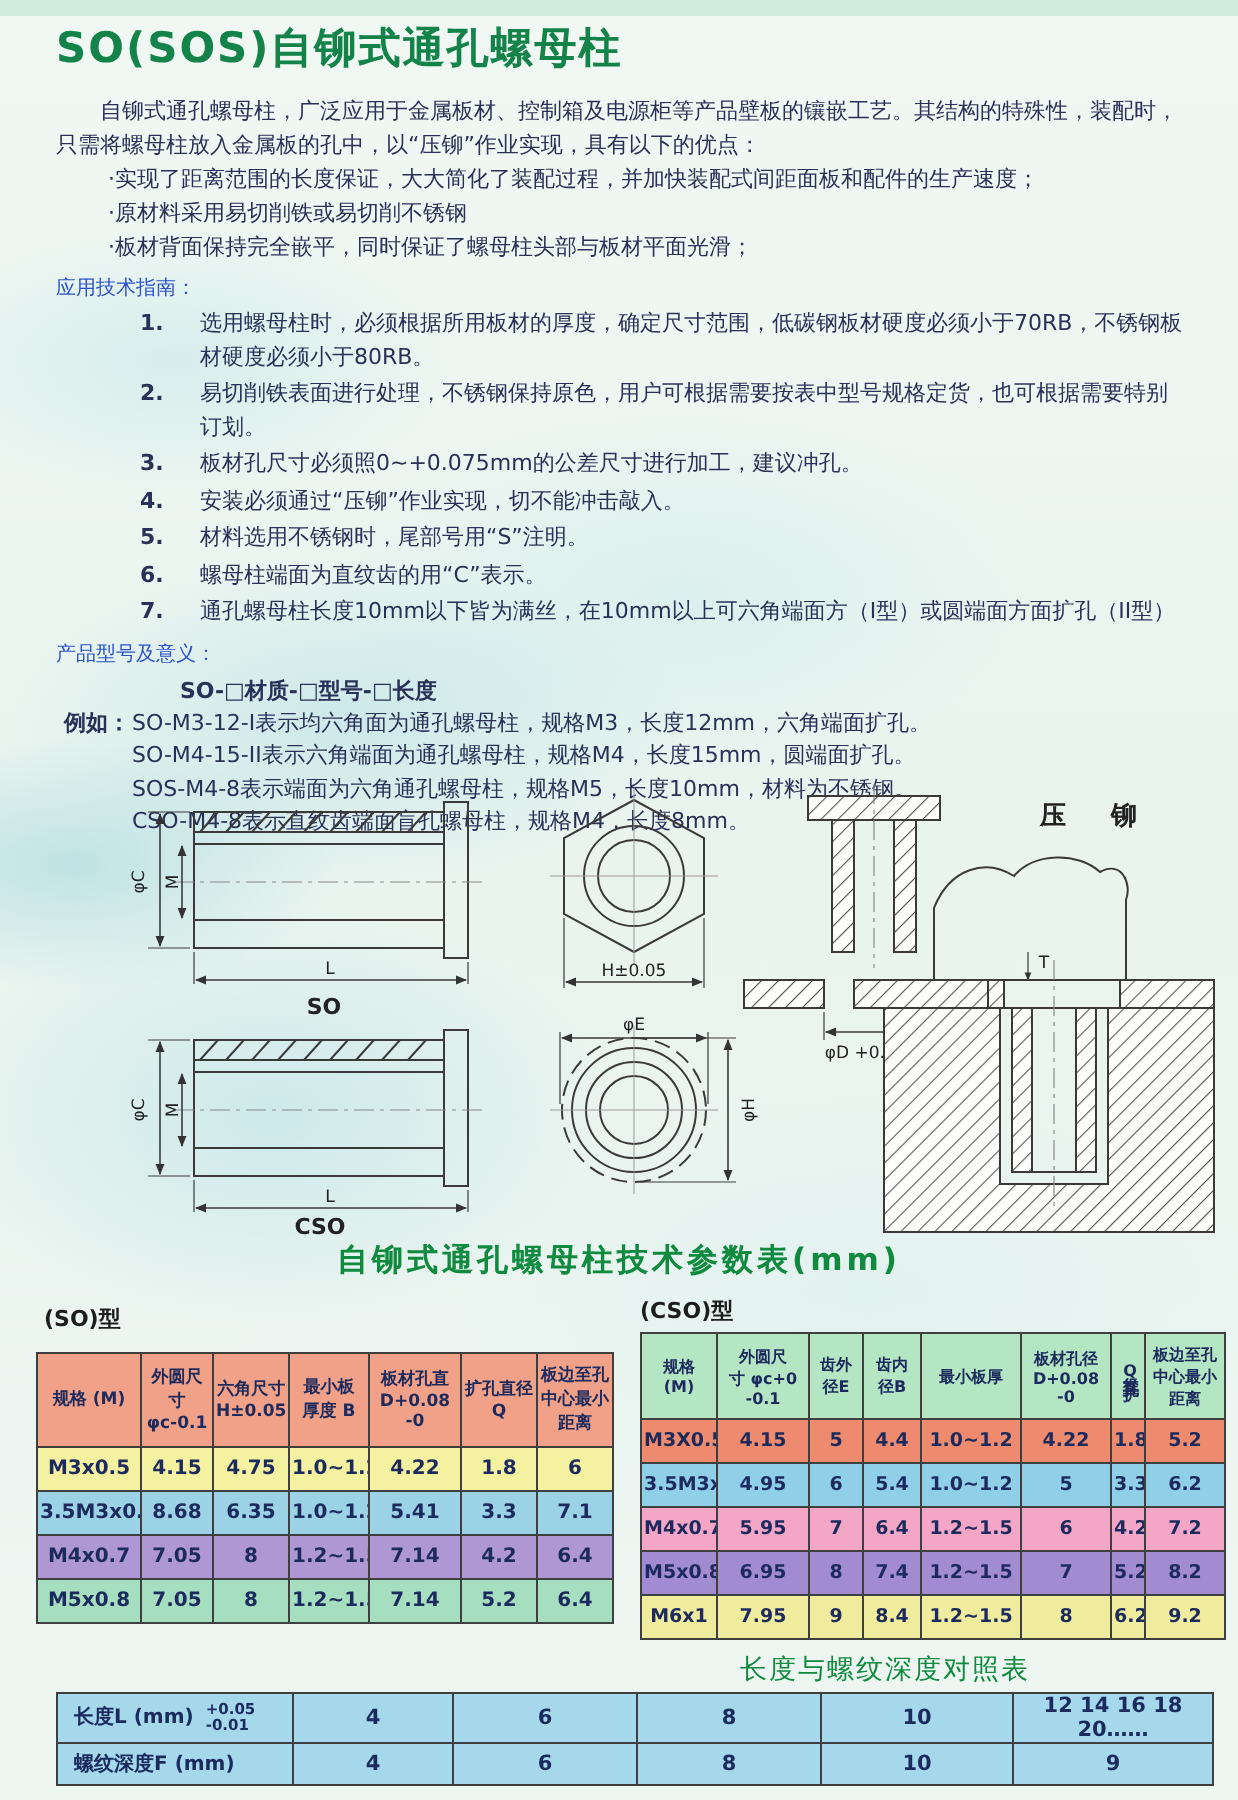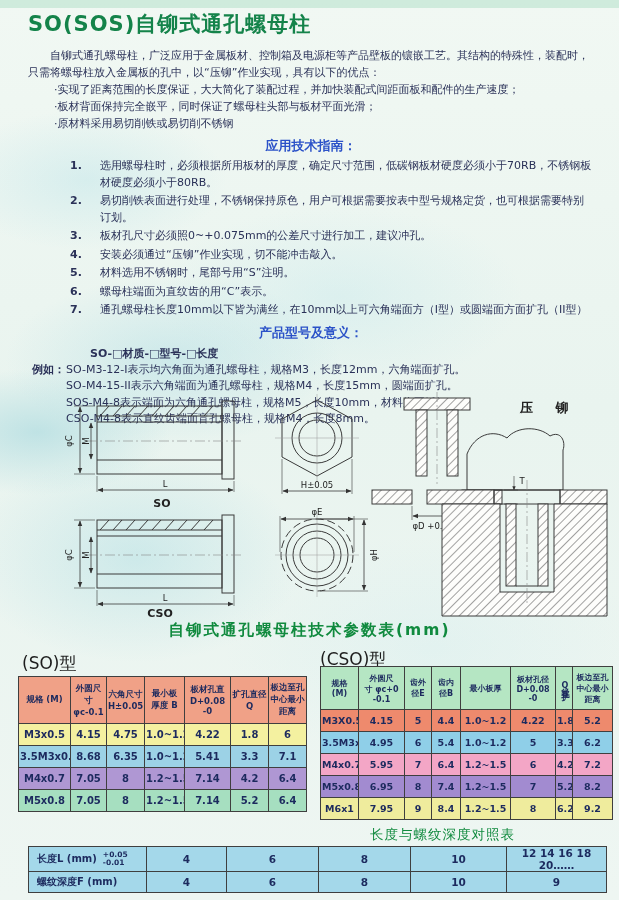--- a/index.html
+++ b/index.html
@@ -12,42 +12,42 @@
       radial-gradient(260px 130px at 55% 33%, rgba(190,230,235,.35), transparent 70%),
       radial-gradient(240px 150px at 22% 62%, rgba(150,212,222,.35), transparent 70%),
       radial-gradient(300px 160px at 70% 72%, rgba(205,235,238,.30), transparent 70%),
       linear-gradient(180deg,#f1f8f3 0%,#e9f4ef 45%,#eef6f2 100%);}
   .top-strip{position:absolute;left:0;top:0;width:619px;height:8px;background:rgba(130,205,170,.30);}
   .flow{position:absolute;left:28px;top:10px;width:566px;}
   .page-title{font-size:21px;font-weight:bold;color:#14834a;letter-spacing:1px;margin:0 0 9px 0;}
   .body-text{font-size:11px;line-height:17px;color:#2a3158;}
   .intro{ text-indent:2em; margin:0;}
   .bullets{padding-left:26px;}
-  .blue-head{color:#2b52c8;font-weight:bold;font-size:13px;margin:5px 0 3px 0;text-align:center;}
+  .blue-head{color:#2b52c8;font-weight:normal;font-size:10px;margin:5px 0 3px 0;}
   .guide-list{padding-left:42px;}
   .guide-item{display:flex;line-height:16.5px;margin-bottom:2px;}
   .guide-num{flex:0 0 16px;font-weight:bold;}
   .guide-text{flex:1;padding-left:14px;}
   .model-format{padding-left:62px;font-weight:bold;line-height:17px;}
   .examples{display:flex;line-height:16.5px;}
   .ex-label{flex:0 0 34px;padding-left:4px;font-weight:bold;}
   .ex-lines{flex:1;}
   .drawings{position:absolute;left:12px;top:392px;}
   svg .s{stroke:#3a3a3a;fill:none;stroke-width:1;}
   svg .hz{stroke:#3a3a3a;fill:url(#hatch);stroke-width:1;}
   svg .cl{stroke:#888;stroke-width:.6;stroke-dasharray:10 3 2 3;}
   svg .thin{stroke:#999;stroke-width:.5;}
   svg .dim{stroke:#3a3a3a;stroke-width:.8;marker-start:url(#ma);marker-end:url(#ma);}
   svg .ext{stroke:#3a3a3a;stroke-width:.6;}
   svg text.lab{font-family:"DejaVu Sans",sans-serif;font-size:8.5px;fill:#222;text-anchor:middle;}
   svg text.cap{font-family:"DejaVu Sans",sans-serif;font-size:11px;font-weight:bold;fill:#222;text-anchor:middle;}
   svg text.cjk{font-family:"DejaVu Sans",sans-serif;font-size:13px;font-weight:bold;fill:#222;letter-spacing:9px;}
   .params-title{position:absolute;left:0;top:620px;width:619px;text-align:center;
     font-size:15.5px;font-weight:bold;color:#108a3e;letter-spacing:2px;}
-  .tbl-label{position:absolute;font-size:17px;font-weight:normal;color:#1d1d1d;}
+  .tbl-label{position:absolute;font-size:11px;font-weight:bold;color:#1d1d1d;}
   table.t{border-collapse:collapse;table-layout:fixed;position:absolute;}
   table.t th,table.t td{border:1px solid #3f3f3f;text-align:center;vertical-align:middle;
     padding:0 1px;color:#1c2a5e;overflow:hidden;}
   table.t th span{white-space:pre-line;display:inline-block;}
   .so-t{left:18px;top:676px;width:288px;}
   .so-t th{background:#f0a187;height:46px;font-size:8.5px;font-weight:bold;}
   .so-t td{height:21px;font-size:10px;font-weight:bold;}
   .cso-t{left:320px;top:666px;width:292px;}
   .cso-t th{background:#b5e6c3;height:42px;font-size:8px;font-weight:bold;}
   .cso-t td{height:21px;font-size:9.5px;font-weight:bold;}
@@ -66,22 +66,22 @@
 <div class="page">
   <div class="top-strip"></div>
 
   <div class="flow">
     <h1 class="page-title">SO(SOS)自铆式通孔螺母柱</h1>
 
     <p class="body-text intro">自铆式通孔螺母柱，广泛应用于金属板材、控制箱及电源柜等产品壁板的镶嵌工艺。其结构的特殊性，装配时，只需将螺母柱放入金属板的孔中，以“压铆”作业实现，具有以下的优点：</p>
 
     <div class="body-text bullets">
       <div>·实现了距离范围的长度保证，大大简化了装配过程，并加快装配式间距面板和配件的生产速度；</div>
+      <div>·原材料采用易切削铁或易切削不锈钢</div>
       <div>·板材背面保持完全嵌平，同时保证了螺母柱头部与板材平面光滑；</div>
-      <div>·原材料采用易切削铁或易切削不锈钢</div>
     </div>
 
     <div class="blue-head">应用技术指南：</div>
 
     <div class="body-text guide-list">
       <div class="guide-item">
         <span class="guide-num">1.</span>
         <span class="guide-text">选用螺母柱时，必须根据所用板材的厚度，确定尺寸范围，低碳钢板材硬度必须小于70RB，不锈钢板材硬度必须小于80RB。</span>
       </div>
       <div class="guide-item">

